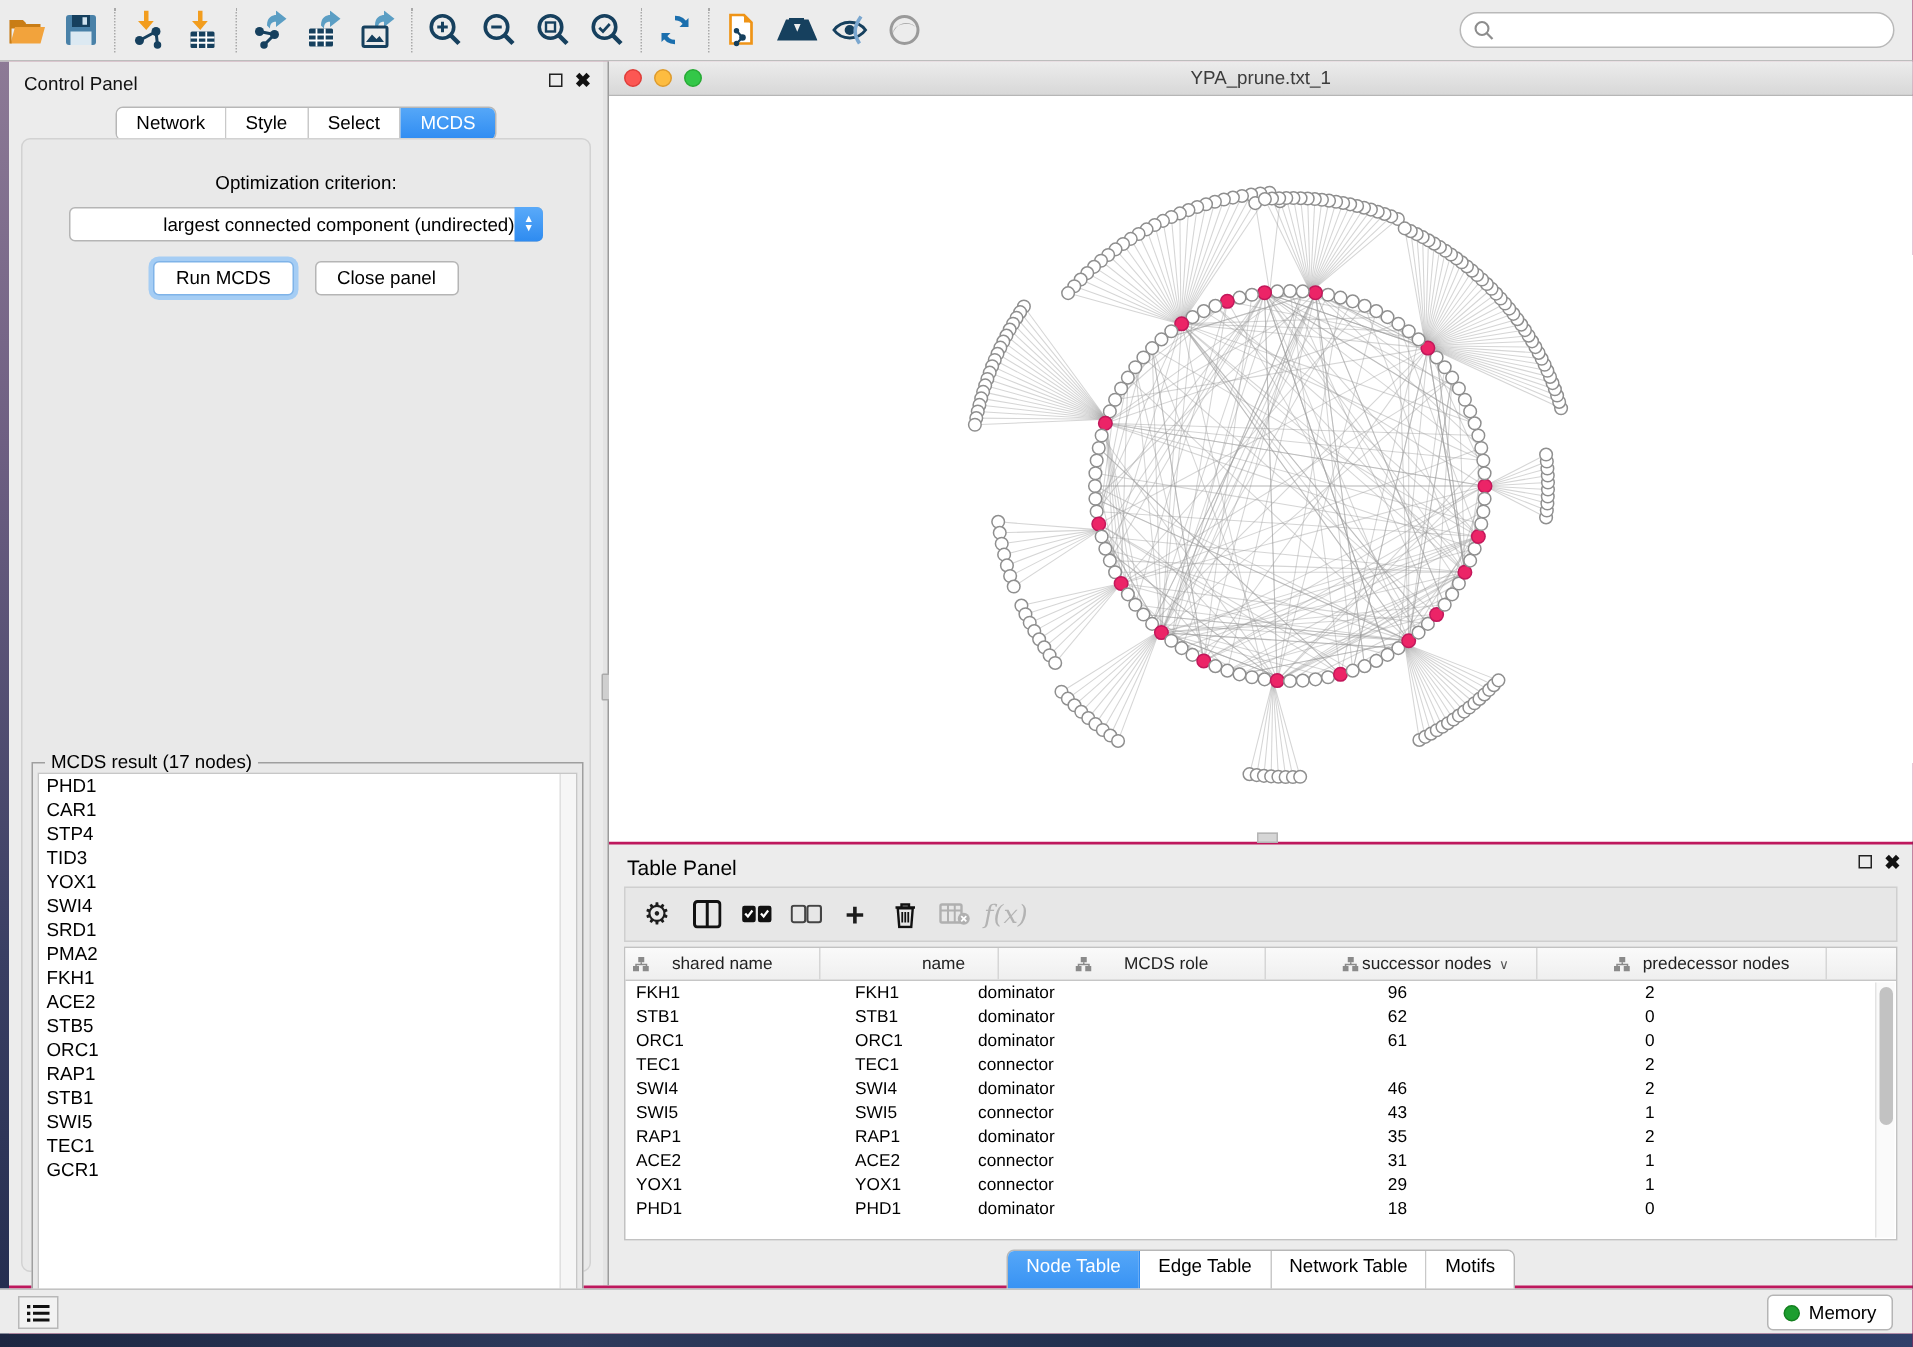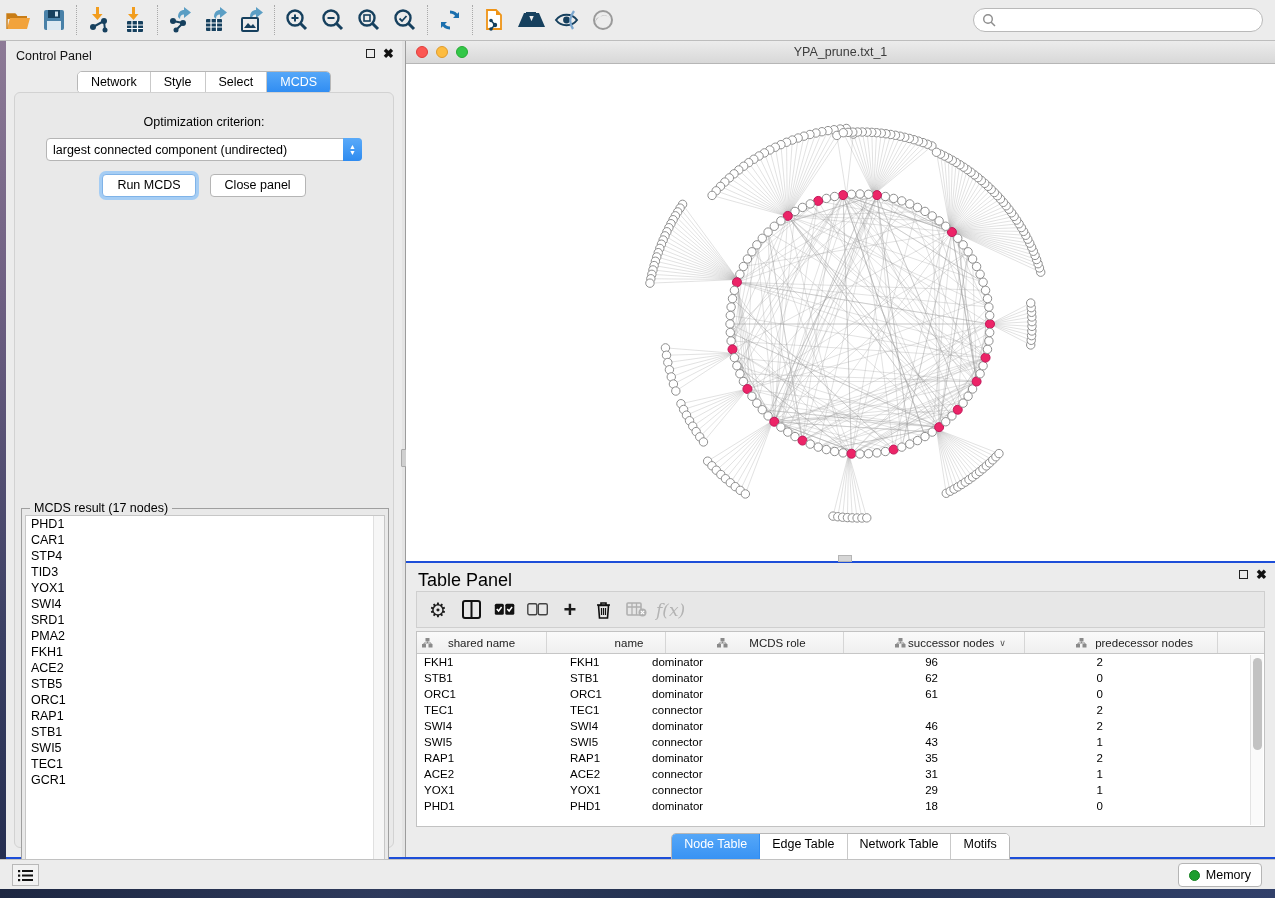--- a/index.html
+++ b/index.html
@@ -1,18 +1,18 @@
 <!DOCTYPE html>
 <html><head>
 <meta charset="utf-8">
 <style>
   * { margin:0; padding:0; box-sizing:border-box; }
   html,body { width:1275px; height:898px; overflow:hidden; }
   body { font-family:"Liberation Sans", sans-serif; font-size:12px; color:#000; background:#2b3550; }
-  .screen { position:absolute; inset:0; width:1275px; height:898px; background:#1d4ed8; }
+  .screen { position:absolute; inset:0; width:1275px; height:898px; background:#be185d; }
   .wall-left { position:absolute; left:0; top:40px; width:6px; height:850px;
     background:linear-gradient(180deg,#8d7a96 0%,#6e5f82 30%,#3a3f63 70%,#232c4e 100%); }
   .wall-bottom { position:absolute; left:0; top:889px; width:1275px; height:9px;
     background:linear-gradient(90deg,#1d2742,#2e3a5c 30%,#22304e 60%,#31406a 100%); }
 
   
   .toolbar { position:absolute; left:0; top:0; width:1275px; height:41px; background:#ececec;
     border-bottom:1px solid #bdbdbd; display:flex; align-items:center; }
   .tb-btn { width:36px; height:34px; display:flex; align-items:center; justify-content:center; cursor:default; }
   .tb-sep { width:1px; height:30px; margin:0 4px; border-left:1px dotted #a9a9a9; }
@@ -29,21 +29,21 @@
   .cp-tabs { position:absolute; left:0; top:30px; width:100%; display:flex; justify-content:center; }
   .seg { display:flex; border:1px solid #b7b7b7; border-radius:5px; overflow:hidden; background:#fff; }
   .seg .tab { padding:3px 13px 4px; font-size:12.5px; border-right:1px solid #c9c9c9; background:#fff; cursor:default; }
   .seg .tab:last-child { border-right:none; }
   .seg .tab.active { background:linear-gradient(180deg,#55a7f8,#2f8cf2); color:#fff; border-right-color:#2f8cf2; }
   .cp-body { position:absolute; left:8px; top:51px; width:380px; height:756px; background:#e9e9e9;
     border:1px solid #d2d2d2; border-radius:6px; }
   .opt-label { text-align:center; margin-top:22px; font-size:12.5px; }
   .dropdown { margin:9px auto 0; width:316px; height:23px; background:#fff; border:1px solid #b5b5b5;
     border-radius:4px; display:flex; align-items:center; position:relative; }
-  .dropdown .dd-text { flex:1; text-align:left; font-size:12.5px; padding-left:6px; }
+  .dropdown .dd-text { flex:1; text-align:right; font-size:12.5px; padding-left:6px; }
   .dd-stepper { width:19px; height:23px; margin-right:-1px; border-radius:0 4px 4px 0;
     background:linear-gradient(180deg,#5aaaf9,#2e8bf0); display:flex; flex-direction:column;
     align-items:center; justify-content:center; color:#fff; font-size:7px; line-height:6px; }
   .btn-row { display:flex; justify-content:center; gap:14px; margin-top:13px; }
   .push-btn { background:#fff; border:1px solid #b5b5b5; border-radius:4px; font-size:12.5px;
     padding:3px 14px 4px; font-family:"Liberation Sans",sans-serif; }
   .push-btn.focused { box-shadow:0 0 0 3px #a5cdf4; border-color:#7fb3e8; }
   .mcds-group { position:absolute; left:6px; top:415px; width:368px; height:372px;
     border:1px solid #9f9f9f; background:#e9e9e9; }
   .mcds-legend { position:absolute; left:8px; top:-8px; background:#e9e9e9; padding:0 4px; font-size:12.5px; }
@@ -64,21 +64,21 @@
   .lights { position:absolute; left:10px; display:flex; gap:8px; }
   .light { width:12px; height:12px; border-radius:50%; }
   .light.red { background:#fc5753; border:0.5px solid #df3e3a; }
   .light.yellow { background:#fdbc40; border:0.5px solid #de9b2d; }
   .light.green { background:#33c748; border:0.5px solid #27aa35; }
   .mac-title { width:100%; text-align:center; font-size:12.5px; color:#3c3c3c; }
   .net-canvas { position:absolute; left:0; top:23px; width:869px; height:497px; background:#fff; }
 
   
   .table-panel { position:absolute; left:406px; top:563px; width:869px; height:294px; background:#ececec; }
-  .tp-title { position:absolute; left:12px; top:7px; font-size:18px; }
+  .tp-title { position:absolute; left:12px; top:7px; font-size:14px; }
   .tp-toolbar { position:absolute; left:10px; top:28px; width:849px; height:37px; background:#e7e7e7;
     border:1px solid #cfcfcf; display:flex; align-items:center; gap:7px; padding:0 8px; }
   .tpi { width:26px; height:26px; display:flex; align-items:center; justify-content:center; font-size:17px; color:#1c1c1c; }
   .tpi.dim { color:#adadad; }
   .fx { font-family:"DejaVu Serif", serif; font-style:italic; font-size:17px; color:#b3b3b3; }
   .tbl-wrap { position:absolute; left:10px; top:68px; width:849px; height:196px; background:#fff; border:1px solid #c2c2c2; }
   .tbl-head { display:flex; height:22px; background:linear-gradient(180deg,#fafafa,#efefef); border-bottom:1px solid #c6c6c6;gap:46px; }
   .th { display:flex; align-items:center; justify-content:center; gap:5px; border-right:1px solid #d6d6d6;
     font-size:11.5px; color:#222; position:relative; }
   .th .tree-ico { position:absolute; left:5px; }

